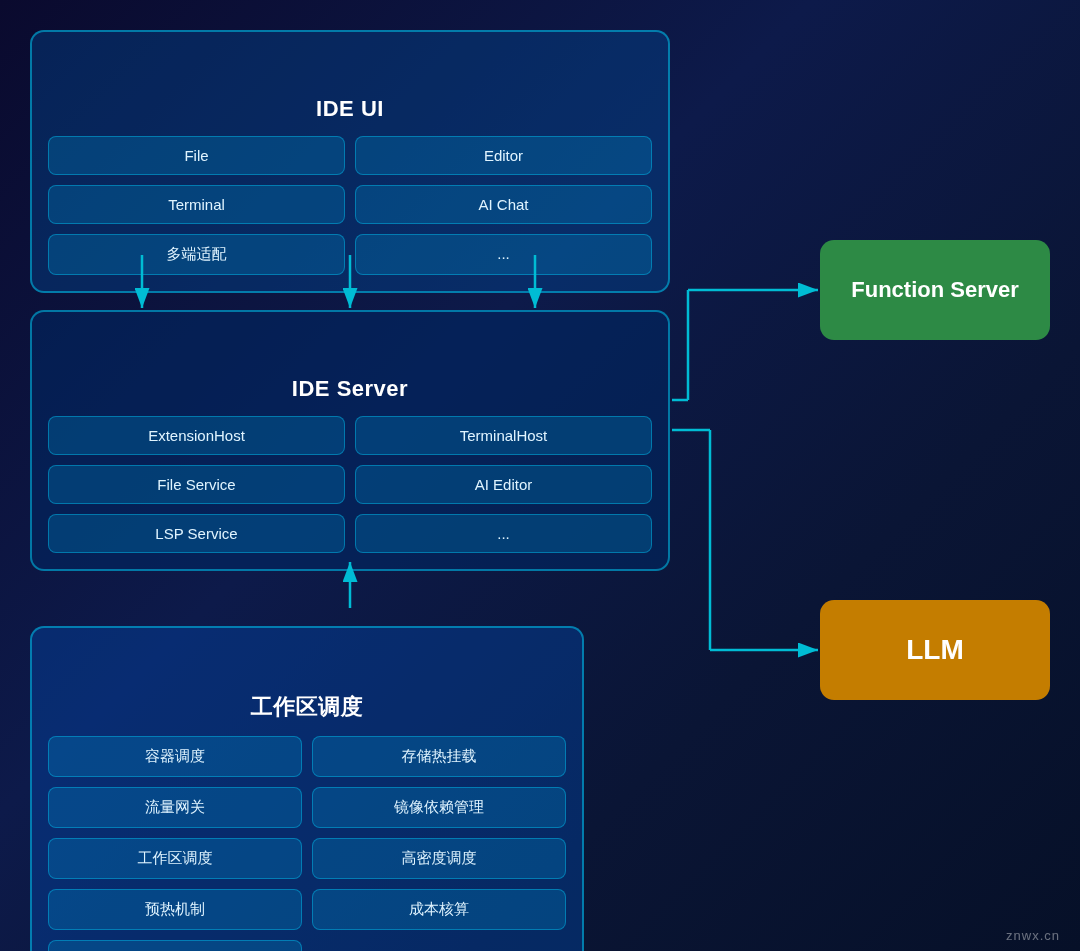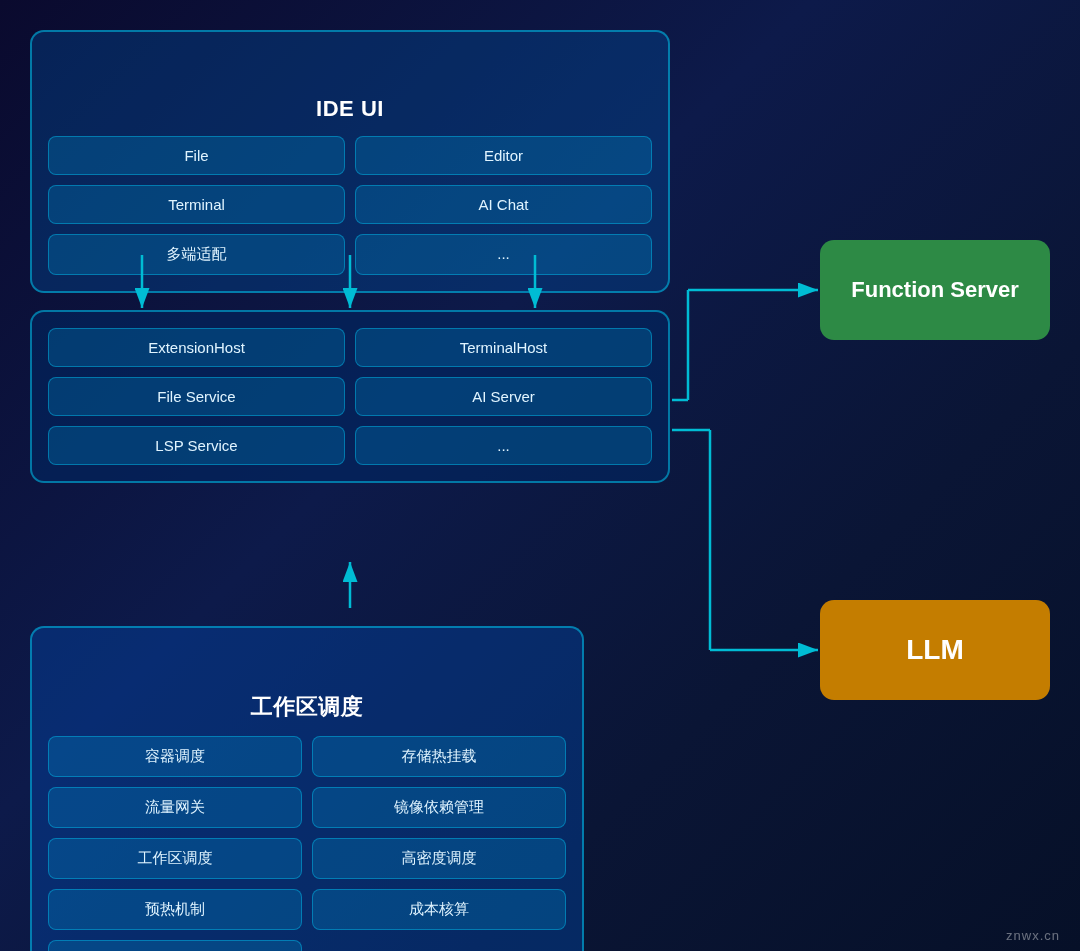--- a/index.html
+++ b/index.html
@@ -146,25 +146,26 @@
       <div class="box-item">File</div>
       <div class="box-item">Editor</div>
       <div class="box-item">Terminal</div>
       <div class="box-item">AI Chat</div>
       <div class="box-item">多端适配</div>
       <div class="box-item">...</div>
     </div>
   </div>
 
   <div class="box ide-server">
+    <div class="box-title">IDE Server</div>
     <div class="box-grid">
       <div class="box-item">ExtensionHost</div>
       <div class="box-item">TerminalHost</div>
       <div class="box-item">File Service</div>
-      <div class="box-item">AI Server</div>
+      <div class="box-item">AI Editor</div>
       <div class="box-item">LSP Service</div>
       <div class="box-item">...</div>
     </div>
   </div>
 
   <div class="box workspace">
     <div class="box-title">工作区调度</div>
     <div class="box-grid">
       <div class="box-item">容器调度</div>
       <div class="box-item">存储热挂载</div>

